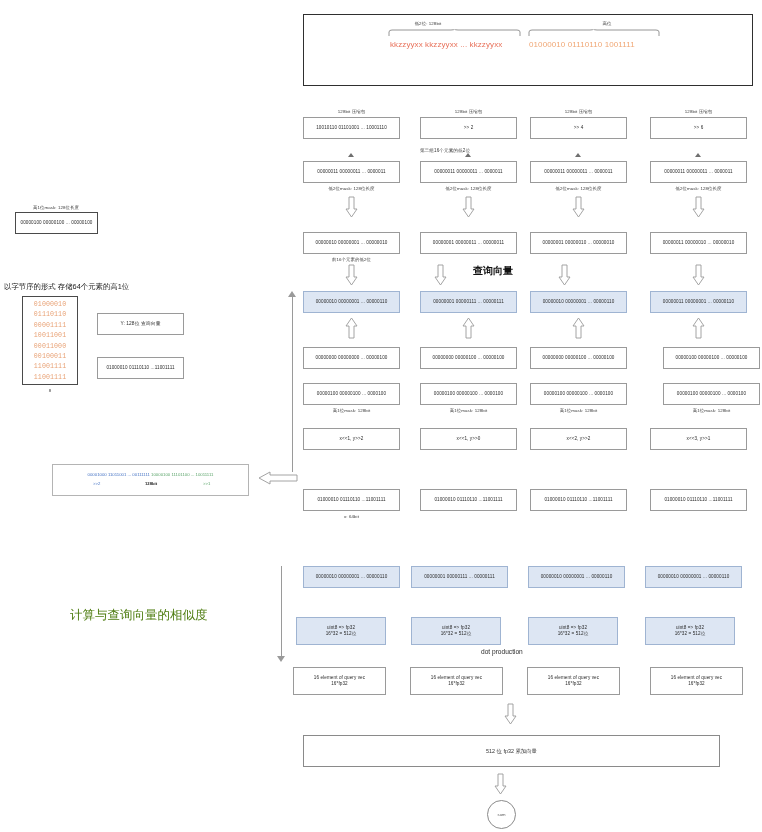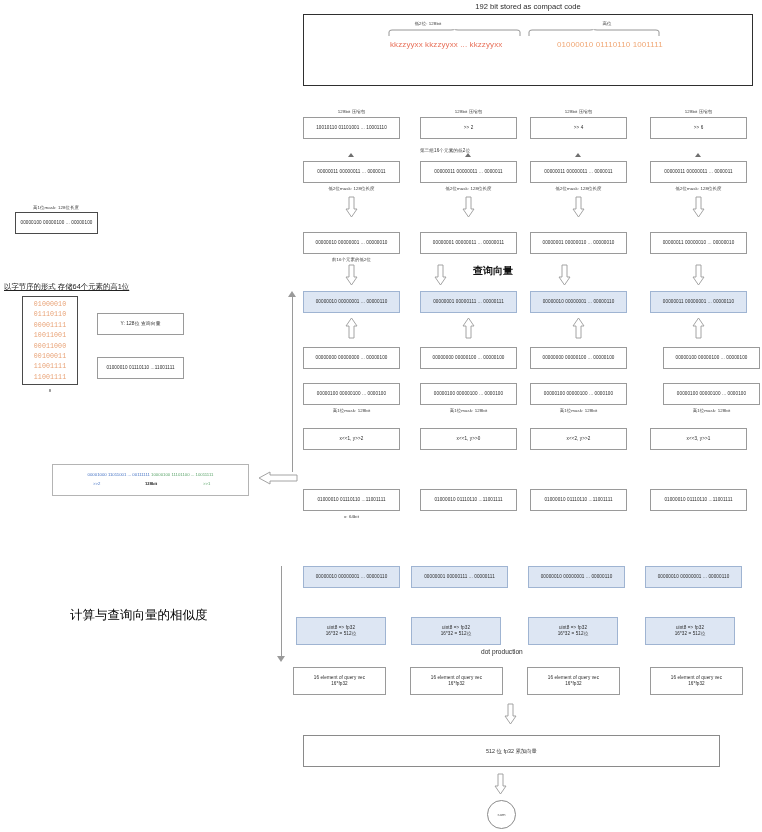--- a/index.html
+++ b/index.html
@@ -136,31 +136,30 @@
     left: 473px; top: 264px;
     font-size: 10px;
     font-weight: bold;
     color: #111;
     white-space: nowrap;
   }
   #sim-head {
     position: absolute;
     left: 70px; top: 607px;
     font-size: 12.5px;
-    color: #000000;
+    color: #4d7c0f;
     white-space: nowrap;
     text-align: right;
   }
   #byteorder-head {
     position: absolute;
     left: 4px; top: 282px;
     font-size: 7.4px;
     color: #222;
     white-space: nowrap;
-    text-decoration: underline;
   }
   #dotprod {
     position: absolute;
     left: 481px; top: 648px;
     font-size: 6.6px;
     color: #2b2b2b;
     white-space: nowrap;
   }
   
   .rail { position:absolute; width:1px; background:#9a9a9a; }
@@ -190,40 +189,39 @@
     display:flex; align-items:center; justify-content:center;
     font-size: 4.2px;
     color:#555;
   }
 </style>
 </head>
 <body>
 
 <div class="canvas">
 
-  <div id="top-title">192 bit stored as compact code</div>
 
   <div id="top-panel"></div>
 
   <div class="cap" style="left:353px; top:21px; width:150px;">低2位:  128bit</div>
   <div class="cap" style="left:532px; top:21px; width:150px;">高位</div>
 
   <div class="brace" style="left:388px; top:29px; width:133px;">
     <svg viewBox="0 0 133 7" preserveAspectRatio="none">
       <path d="M1,7 L1,3 Q1,1 4,1 L63,1 Q66,1 66.5,0 Q67,1 70,1 L129,1 Q132,1 132,3 L132,7" fill="none" stroke="#8a8a8a" stroke-width="0.9"></path>
     </svg>
   </div>
   <div class="brace" style="left:528px; top:29px; width:132px;">
     <svg viewBox="0 0 132 7" preserveAspectRatio="none">
       <path d="M1,7 L1,3 Q1,1 4,1 L62,1 Q65,1 65.5,0 Q66,1 69,1 L128,1 Q131,1 131,3 L131,7" fill="none" stroke="#8a8a8a" stroke-width="0.9"></path>
     </svg>
   </div>
 
   <div class="codeline lo-code" style="left:390px; top:40px;">kkzzyyxx kkzzyyxx ... kkzzyyxx</div>
-  <div class="codeline hi-code" style="left:529px; top:40px;margin-left:28px;">01000010 01110110 1001111</div>
+  <div class="codeline hi-code" style="left:529px; top:40px;">01000010 01110110 1001111</div>
 
   <div class="cap" style="left:0px; top:205px; width:112px;">高1位mask:  128位长度</div>
   <div class="box thick" style="left:15px; top:212px; width:83px; height:22px;">00000100 00000100 ... 00000100</div>
 
   <div id="byteorder-head">以字节序的形式 存储64个元素的高1位</div>
   <div id="bytecol">
     <div>01000010</div>
     <div>01110110</div>
     <div>00001111</div>
     <div>10011001</div>

